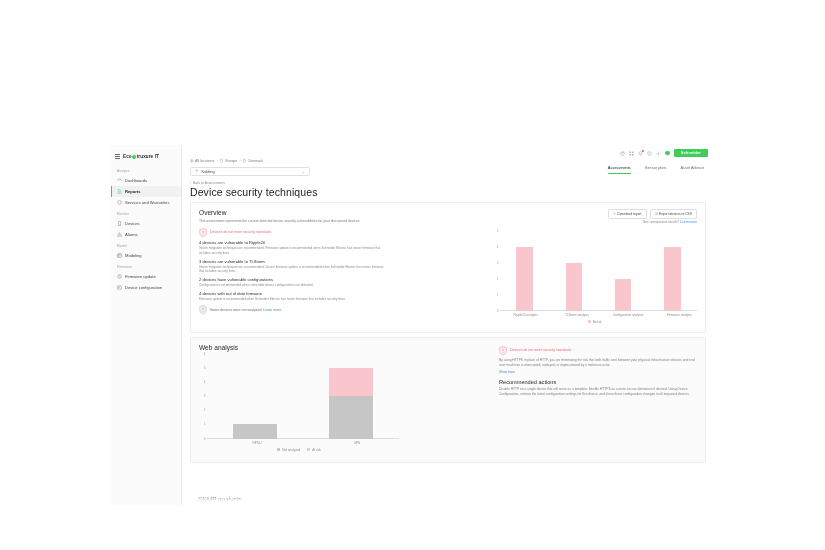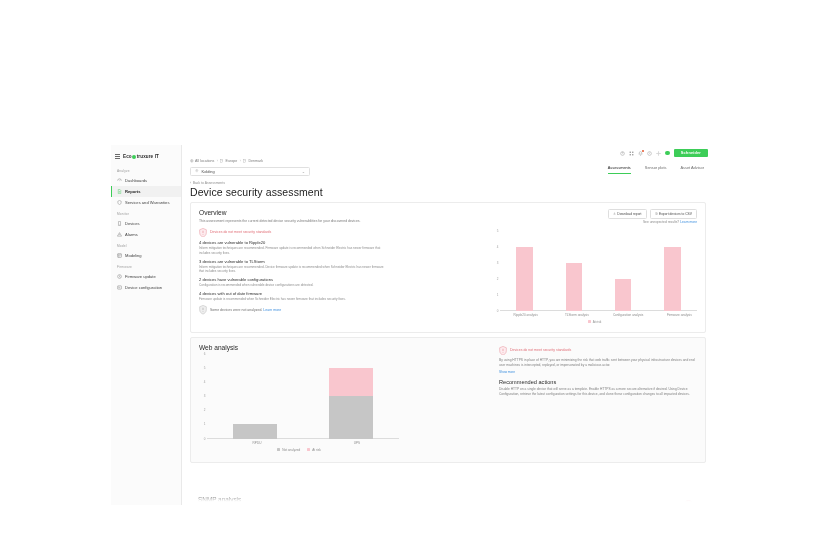--- a/index.html
+++ b/index.html
@@ -295,21 +295,21 @@
     <div class="tabs">
       <div class="tab active">Assessments</div>
       <div class="tab">Sensor plots</div>
       <div class="tab">Asset Advisor</div>
     </div>
 
     <div class="backlink">
       <span>‹</span>
       <span>Back to Assessments</span>
     </div>
-    <div class="pagetitle">Device security assessment</div>
+    <div class="pagetitle">Device security techniques</div>
 
     <div class="card" style="height:131px;">
       <div class="sect-h">Overview</div>
 
       <div class="toolbtns">
         <div class="tbtn">
           <span><svg viewBox="0 0 24 24" fill="none" stroke="#6a6a6a" stroke-width="2">
                   <path d="M12 3v12M7 11l5 5 5-5M4 20h16"></path>
                 </svg></span>
           <span>Download report</span>

